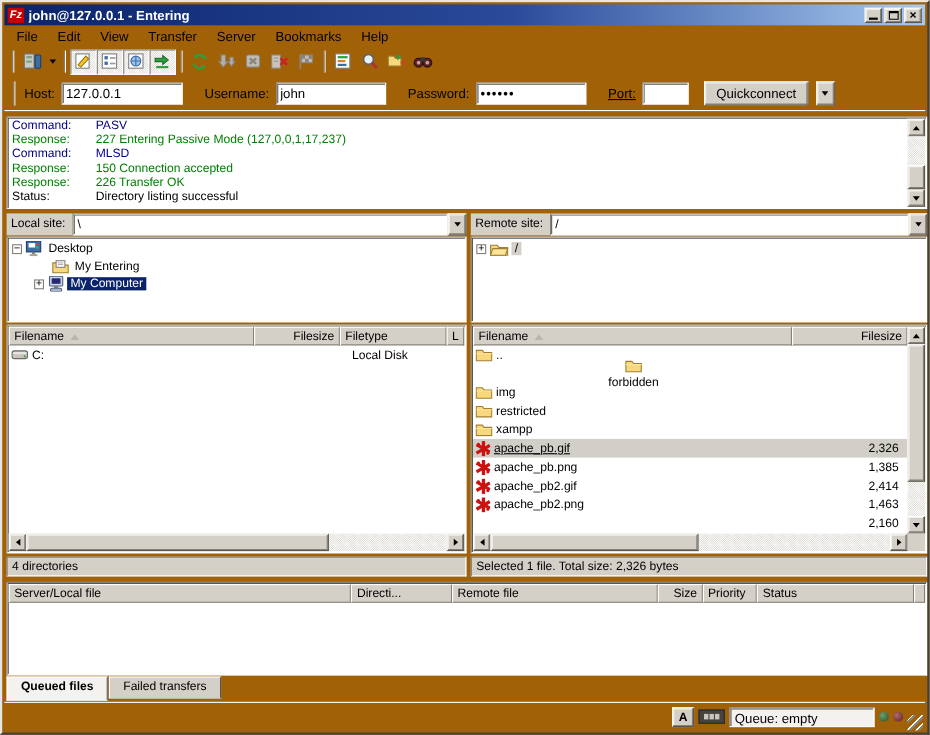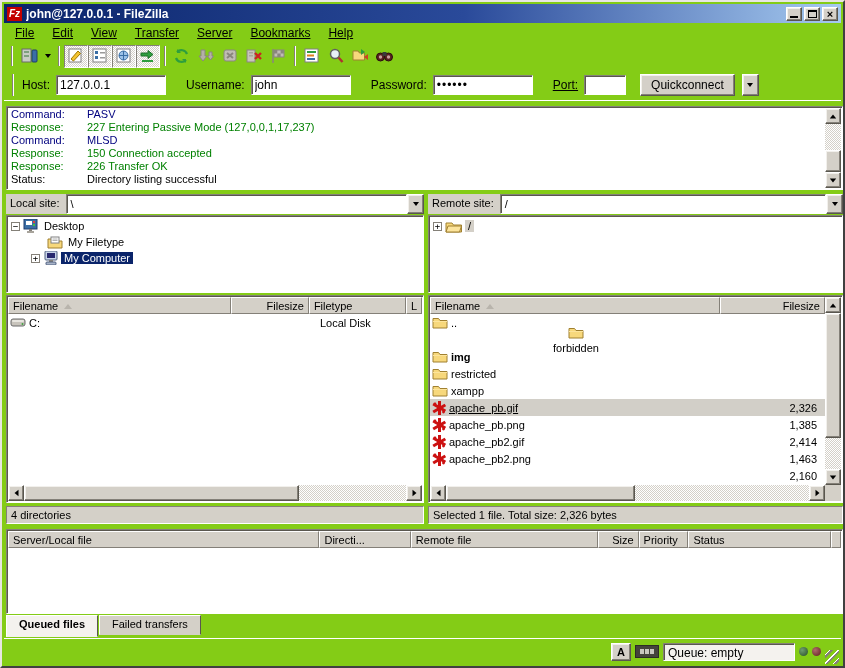--- a/index.html
+++ b/index.html
@@ -1,19 +1,19 @@
 <!DOCTYPE html>
 <html><head>
 <meta charset="utf-8">
 <style>
   * { margin:0; padding:0; box-sizing:border-box; }
   html,body { background:#808080; }
   body { font-family:"Liberation Sans", sans-serif; }
   .win {
-    position:relative; width:845px; height:668px; background:#84cc16;
+    position:relative; width:845px; height:668px; background:#a16207;
     border:2px solid; border-color:#E8E6E2 #404040 #404040 #E8E6E2;
     overflow:hidden; font-size:11px; color:#000;
   }
   
   .sunken { border:1px solid; border-color:#848078 #FFFFFF #FFFFFF #848078; box-shadow:inset 1px 1px 0 #5a574f; }
   .raised { border:1px solid; border-color:#FFFFFF #5a574f #5a574f #FFFFFF; box-shadow:inset -1px -1px 0 #848078, inset 1px 1px 0 #F2F0EC; background:#D4D0C8; }
   .dither {
     background-color:#fff;
     background-image:
       linear-gradient(45deg,#d4d0c8 25%,transparent 25%,transparent 75%,#d4d0c8 75%),
@@ -35,21 +35,21 @@
   .fzlogo { width:15px; height:14px; background:#C40000; color:#fff; font-weight:bold; font-style:italic;
     font-size:10px; line-height:14px; text-align:center; flex:0 0 auto; }
   .titletext { color:#fff; font-weight:bold; font-size:12px; flex:1 1 auto; white-space:nowrap; overflow:hidden; }
   .winbtns { display:flex; gap:2px; }
   .winbtn { width:16px; height:14px; display:flex; align-items:center; justify-content:center; font-size:9px; font-weight:bold; }
   .glyph-min { width:8px; height:2px; background:#000; margin-top:7px; }
   .glyph-max { width:9px; height:8px; border:1px solid #000; border-top-width:2px; }
   .glyph-close { font-size:11px; line-height:10px; font-weight:bold; }
   
   .menubar { position:absolute; left:2px; top:21px; right:2px; height:20px; display:flex; align-items:center; font-size:12px; padding-left:2px; }
-  .menuitem { padding:2px 9px; cursor:default;text-decoration:underline; }
+  .menuitem { padding:2px 9px; cursor:default; }
   
   .toolbar { position:absolute; left:2px; top:41px; right:2px; height:26px; display:flex; align-items:center; padding-left:3px; }
   .tbsep { width:2px; height:20px; border-left:1px solid #848078; border-right:1px solid #fff; margin:0 4px; }
   .tbtn { width:24px; height:23px; display:flex; align-items:center; justify-content:center; border:1px solid transparent; }
   .tbtn.toggled { border-color:#848078 #fff #fff #848078; background-color:#fff;
       background-image:linear-gradient(45deg,#d4d0c8 25%,transparent 25%,transparent 75%,#d4d0c8 75%),linear-gradient(45deg,#d4d0c8 25%,transparent 25%,transparent 75%,#d4d0c8 75%);
       background-size:2px 2px; background-position:0 0,1px 1px; }
   .tbdrop { width:13px; height:23px; display:flex; align-items:center; justify-content:center; }
   
   .qcbar { position:absolute; left:2px; top:67px; right:2px; height:32px; display:flex; align-items:center; gap:6px; padding-left:8px; font-size:12px; border-bottom:1px solid #fff; }
@@ -121,21 +121,21 @@
     background:repeating-linear-gradient(135deg, transparent 0 3px, #fff 3px 4px, #848078 4px 6px); }
   svg { display:block; }
 </style>
 </head>
 <body>
 
 <div class="win">
 
   <div class="titlebar">
     <div class="fzlogo">Fz</div>
-    <div class="titletext">john@127.0.0.1 - FileZilla</div>
+    <div class="titletext">john@127.0.0.1 - Entering</div>
     <div class="winbtns">
       <div class="winbtn raised">
           <div class="glyph-min"></div>
         </div>
       <div class="winbtn raised">
           <div class="glyph-max"></div>
         </div>
       <div class="winbtn raised">
           <span class="glyph-close">×</span>
         </div>
@@ -347,21 +347,21 @@
         <span class="tlabel">Desktop</span>
       </div>
       <div class="treerow" style="padding-left:37px;">
         <span class="ticon">
           <svg width="16" height="13">
               <path d="M1 3 h5 l1.5 2 h7.5 v7 H1 Z" fill="#F7D87C" stroke="#A08030"></path>
               <rect x="4" y="1" width="8" height="6" fill="#fff" stroke="#808080"></rect>
               <path d="M5.5 3 h5 M5.5 4.5 h5" stroke="#A0A0A0" stroke-width=".8"></path>
             </svg>
         </span>
-        <span class="tlabel">My Filetype</span>
+        <span class="tlabel">My Entering</span>
       </div>
       <div class="treerow" style="padding-left:24px;">
         <span class="expander">+</span>
         <span class="ticon">
           <svg width="16" height="14">
               <rect x="2" y="0" width="12" height="9" rx="1" fill="#C8D4E8" stroke="#506080"></rect>
               <rect x="4" y="2" width="8" height="5" fill="#28286E"></rect>
               <rect x="6" y="9" width="4" height="2" fill="#848078"></rect>
               <rect x="3" y="11" width="10" height="3" rx="1" fill="#A8B4C8" stroke="#506080"></rect>
             </svg>
@@ -467,21 +467,21 @@
                 <svg width="16" height="13">
                   <path d="M1 2.5 h5.5 l1.5 2 h7 v7.5 H1 Z" fill="#F7D87C" stroke="#A08030"></path>
                   <path d="M1 5.5 h14" stroke="#FCE49C"></path>
                 </svg>
               </span>
               <span>forbidden</span>
             </div>
           <div class="fcell num" style="flex:1 1 auto;"></div>
         </div>
         <div class="lrow">
-          <div class="fcell" style="width:290px;font-weight:bold;">
+          <div class="fcell" style="width:290px;">
               <span>
                 <svg width="16" height="13">
                   <path d="M1 2.5 h5.5 l1.5 2 h7 v7.5 H1 Z" fill="#F7D87C" stroke="#A08030"></path>
                   <path d="M1 5.5 h14" stroke="#FCE49C"></path>
                 </svg>
               </span>
               <span>img</span>
             </div>
           <div class="fcell num" style="flex:1 1 auto;"></div>
         </div>

